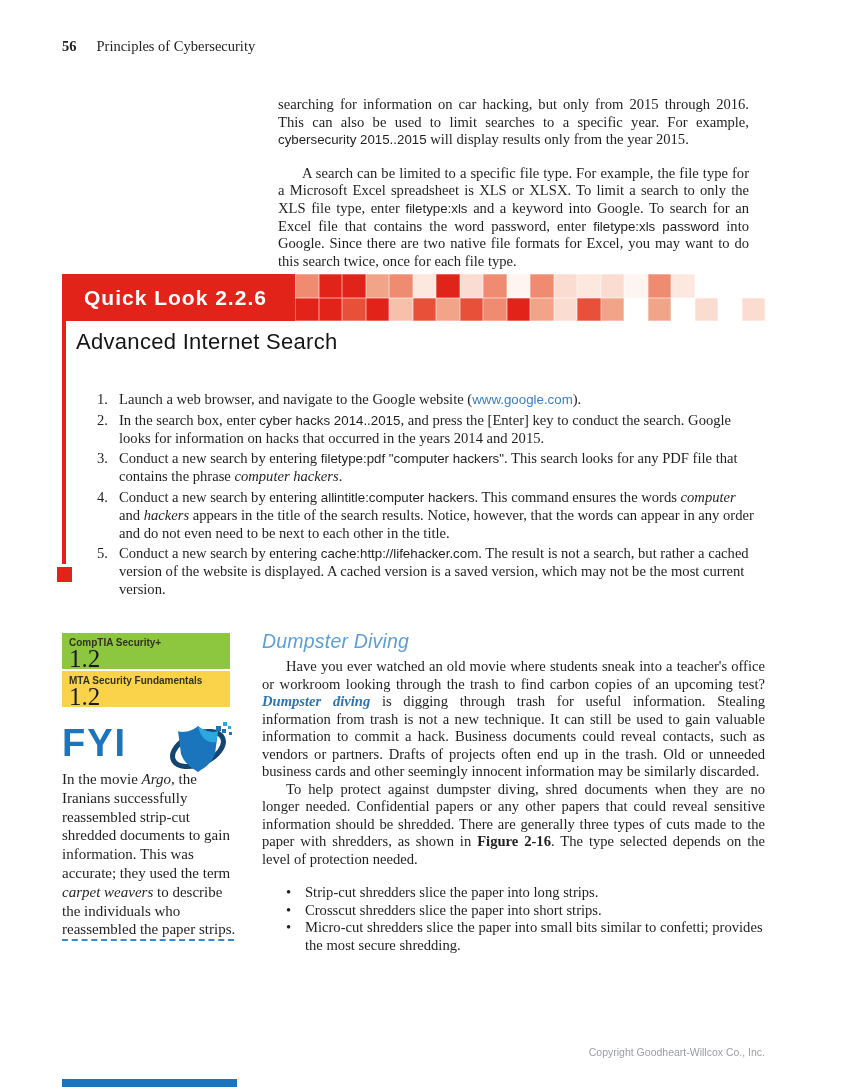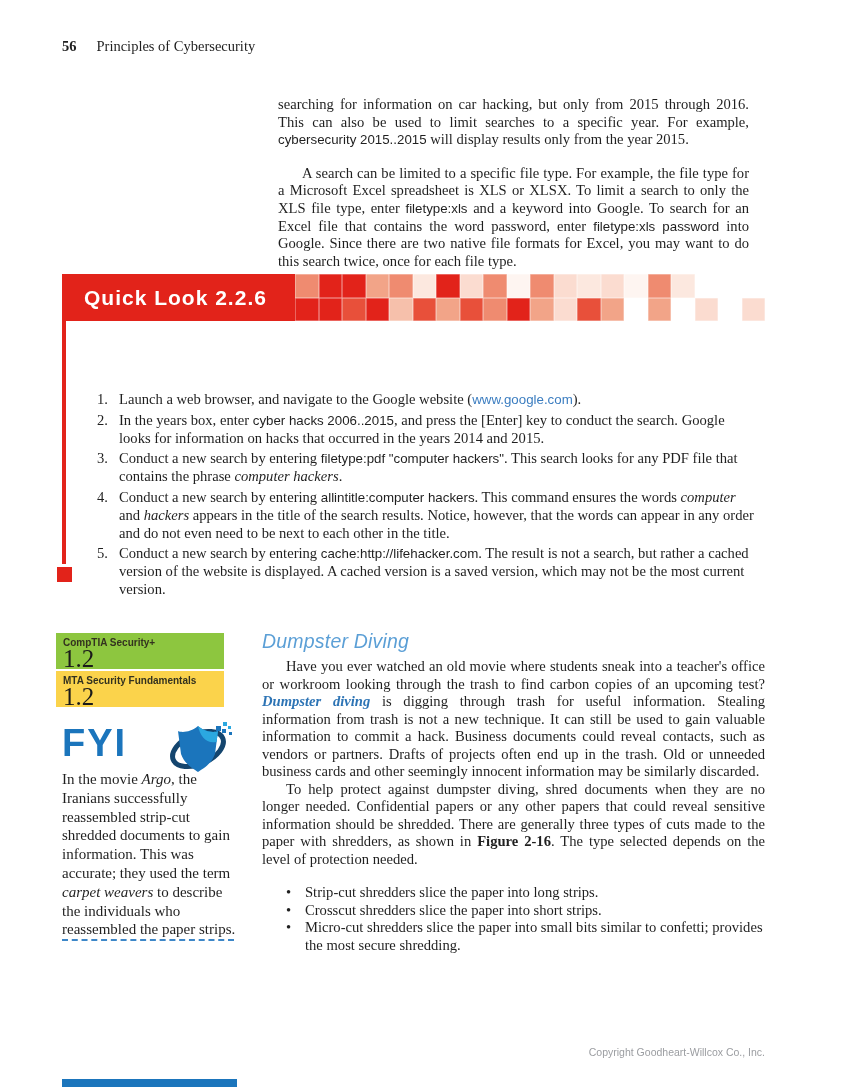--- a/index.html
+++ b/index.html
@@ -39,21 +39,21 @@
   .step-text{flex:1;}
 
   
   .seg-code{font-family:"Liberation Sans",sans-serif;font-size:13.3px;}
   .seg-i{font-style:italic;}
   .seg-b{font-weight:bold;}
   .seg-link{color:#3b7dc0;font-family:"Liberation Sans",sans-serif;font-size:13.3px;}
   .seg-term{color:#2d74b5;font-weight:bold;font-style:italic;}
 
   
-  .cert-box{left:56px;width:168px;padding:4px 7px 5px 7px;box-sizing:border-box;}
+  .cert-box{left:62px;width:168px;padding:4px 7px 5px 7px;box-sizing:border-box;}
   .cert-box .cert-name{font-family:"Liberation Sans",sans-serif;font-weight:bold;font-size:10px;color:#33321f;}
   .cert-box .cert-num{font-size:25px;line-height:22px;color:#1a1a1a;}
   .cert-1{top:633px;height:36px;}
   .cert-2{top:671px;height:36px;}
 
   .fyi-logo{top:722px;left:62px;font-family:"Liberation Sans",sans-serif;font-weight:bold;
             font-size:38px;letter-spacing:2px;}
   .fyi-icon{top:720px;left:168px;width:66px;height:54px;}
   .fyi-text{top:770px;left:62px;width:176px;font-size:15px;line-height:18.8px;}
   .fyi-dash{top:939px;left:62px;width:172px;border-top:2px dashed #3d87c8;}
@@ -131,28 +131,29 @@
           <div style="background: rgb(255, 255, 255);"></div>
           <div style="background: rgb(251, 220, 208);"></div>
           <div style="box-shadow: none;"></div>
           <div style="background: rgb(251, 220, 208);"></div>
         </div>
     </div>
   </div>
   <div class="abs ql-rule" style="background: rgb(226, 35, 26);"></div>
   <div class="abs ql-square" style="background: rgb(226, 35, 26);"></div>
 
+  <div class="abs ql-title">Advanced Internet Search</div>
   <div class="abs ql-steps">
     <div class="step">
       <span class="step-num">1.</span>
       <span class="step-text"><span>Launch a web browser, and navigate to the Google website (</span><span class="seg-link">www.google.com</span><span>).</span></span>
     </div>
     <div class="step">
       <span class="step-num">2.</span>
-      <span class="step-text"><span>In the years box, enter </span><span class="seg-code">cyber hacks 2006..2015</span><span>, and press the [Enter] key to conduct the search. Google looks for information on hacks that occurred in the years 2014 and 2015.</span></span>
+      <span class="step-text"><span>In the search box, enter </span><span class="seg-code">cyber hacks 2014..2015</span><span>, and press the [Enter] key to conduct the search. Google looks for information on hacks that occurred in the years 2014 and 2015.</span></span>
     </div>
     <div class="step">
       <span class="step-num">3.</span>
       <span class="step-text"><span>Conduct a new search by entering </span><span class="seg-code">filetype:pdf "computer hackers"</span><span>. This search looks for any PDF file that contains the phrase </span><span class="seg-i">computer hackers</span><span>.</span></span>
     </div>
     <div class="step">
       <span class="step-num">4.</span>
       <span class="step-text"><span>Conduct a new search by entering </span><span class="seg-code">allintitle:computer hackers</span><span>. This command ensures the words </span><span class="seg-i">computer</span><span> and </span><span class="seg-i">hackers</span><span> appears in the title of the search results. Notice, however, that the words can appear in any order and do not even need to be next to each other in the title.</span></span>
     </div>
     <div class="step">

